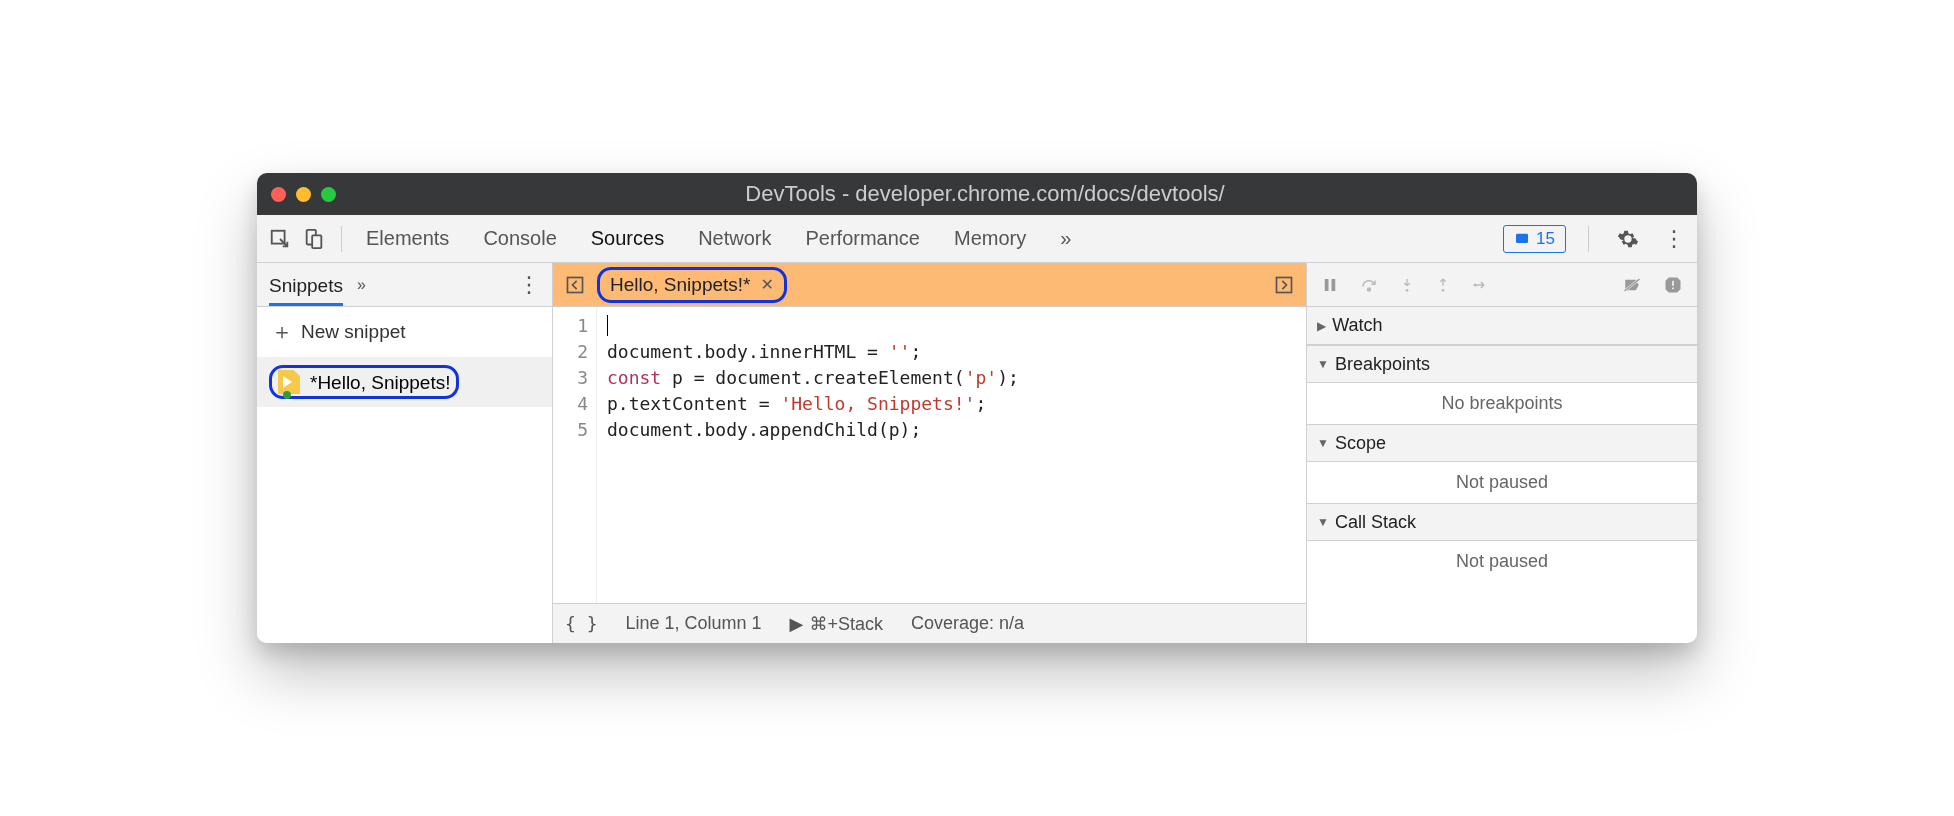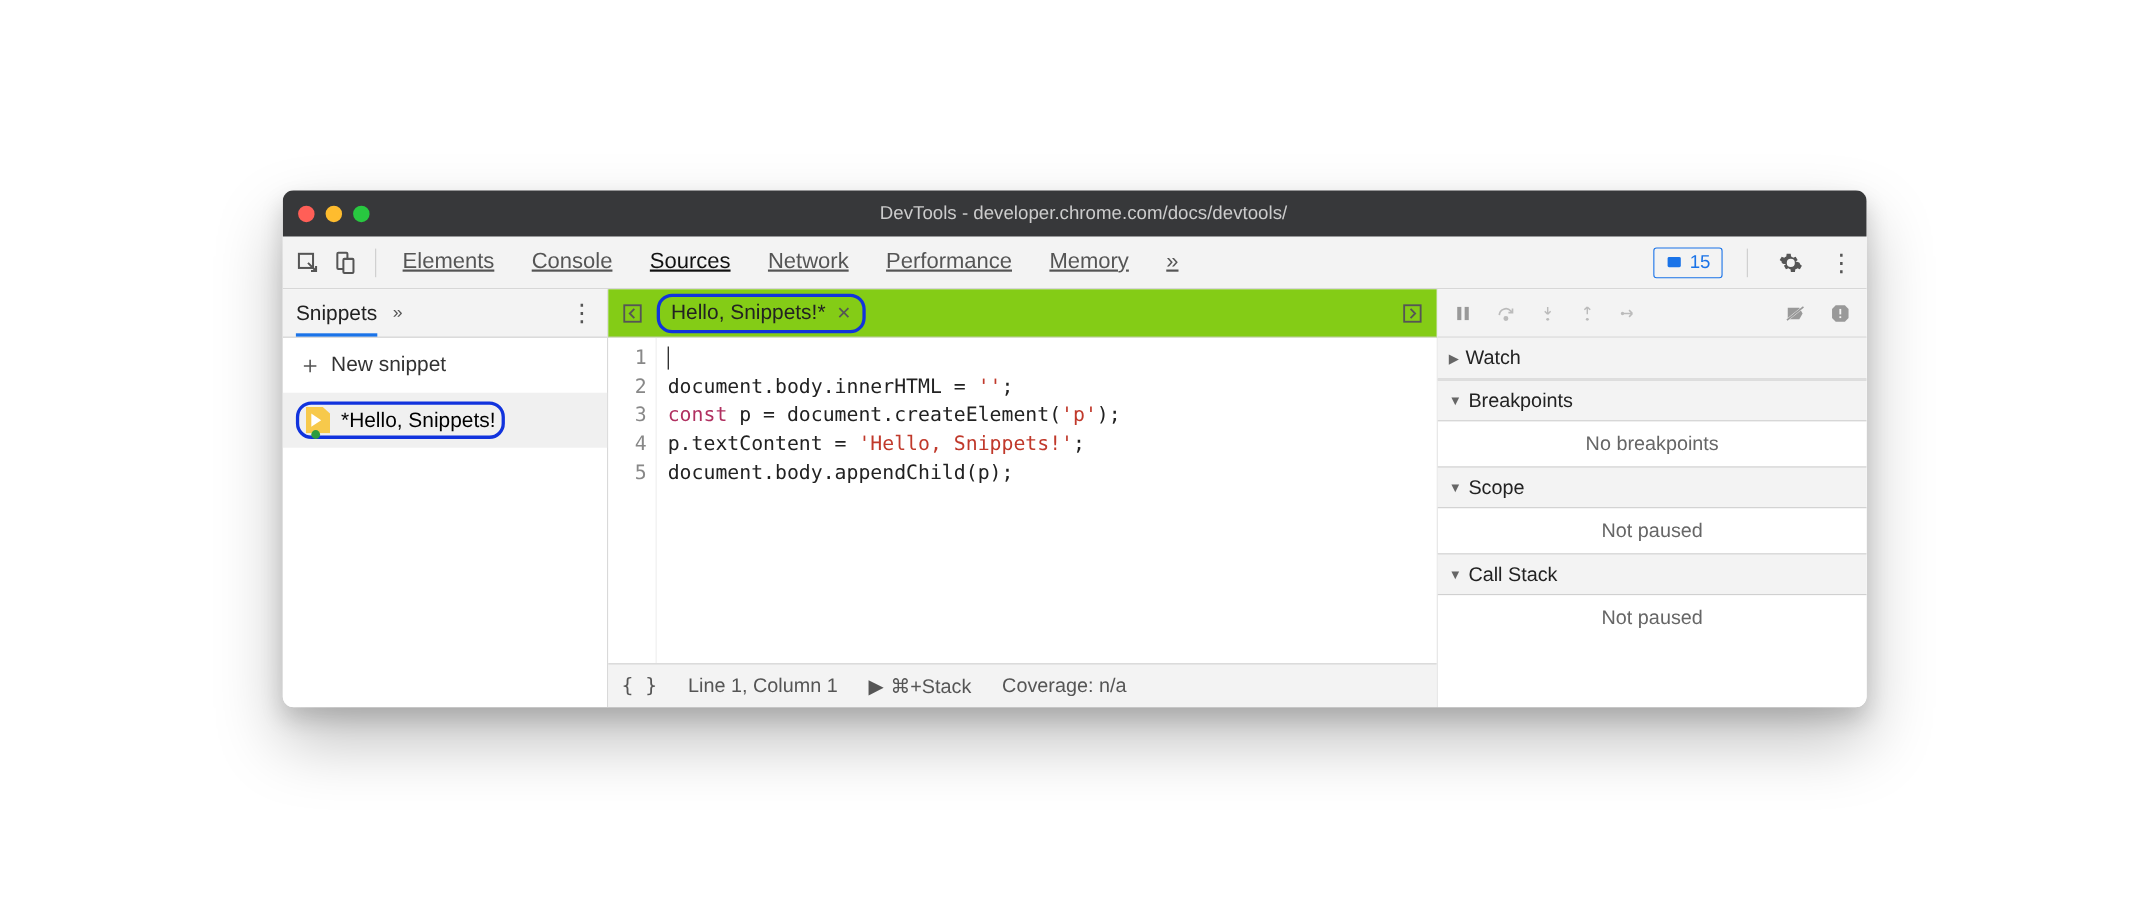--- a/index.html
+++ b/index.html
@@ -26,38 +26,38 @@
     position: relative;
   }
   .traffic { display: flex; gap: 10px; }
   .dot { width: 15px; height: 15px; border-radius: 50%; }
   .dot.red { background: #ff5f57; }
   .dot.yellow { background: #febc2e; }
   .dot.green { background: #28c840; }
   .titlebar-title {
     position: absolute; left: 16px; right: 0;
     text-align: center;
-    color: #ccc; font-size: 17px; font-weight: 500;
+    color: #ccc; font-size: 22px; font-weight: 500;
     pointer-events: none;
   }
   
   .main-toolbar {
     display: flex; align-items: center;
     height: 48px;
     border-bottom: 1px solid #d0d0d0;
     background: #f3f3f3;
     padding: 0 6px;
   }
   .tb-icon {
     width: 34px; height: 34px; display: flex; align-items: center; justify-content: center;
     color: #555; border-radius: 4px;
   }
   .tb-sep { width: 1px; height: 26px; background: #ccc; margin: 0 10px; }
   .panel-tabs { display: flex; gap: 34px; margin-left: 14px; font-size: 20px; color: #555; }
-  .panel-tab { cursor: pointer; text-decoration: underline; }
+  .panel-tab { cursor: pointer; }
   .panel-tab.active { color: #111; font-weight: 500; }
   .tb-right { margin-left: auto; display: flex; align-items: center; gap: 12px; }
   .issues-badge {
     display: flex; align-items: center; gap: 6px;
     border: 1px solid #1a73e8; color: #1a73e8;
     padding: 3px 10px; border-radius: 3px; font-size: 17px;
   }
   
   .content { display: flex; height: 380px; }
   
@@ -101,21 +101,21 @@
     width: 8px; height: 8px; border-radius: 50%; background: #2e9c3f;
   }
   .callout {
     border: 3px solid #1133dd; border-radius: 14px;
     padding: 2px 6px;
   }
   
   .editor-col { flex: 1; display: flex; flex-direction: column; border-right: 1px solid #d0d0d0; }
   .editor-tabs {
     height: 44px; display: flex; align-items: center;
-    border-bottom: 1px solid #d0d0d0; background: #84cc16;
+    border-bottom: 1px solid #d0d0d0; background: #fdba74;
     padding: 0 8px; gap: 8px;
   }
   .scroll-btn { width: 28px; height: 28px; display:flex; align-items:center; justify-content:center; color:#555; }
   .editor-tab {
     display: flex; align-items: center; gap: 10px;
     font-size: 19px; color: #222; padding: 4px 10px;
   }
   .editor-tab .close { color: #555; font-size: 16px; }
   .editor-body { flex:1; display:flex; overflow:hidden; background:#fff; }
   .gutter {

